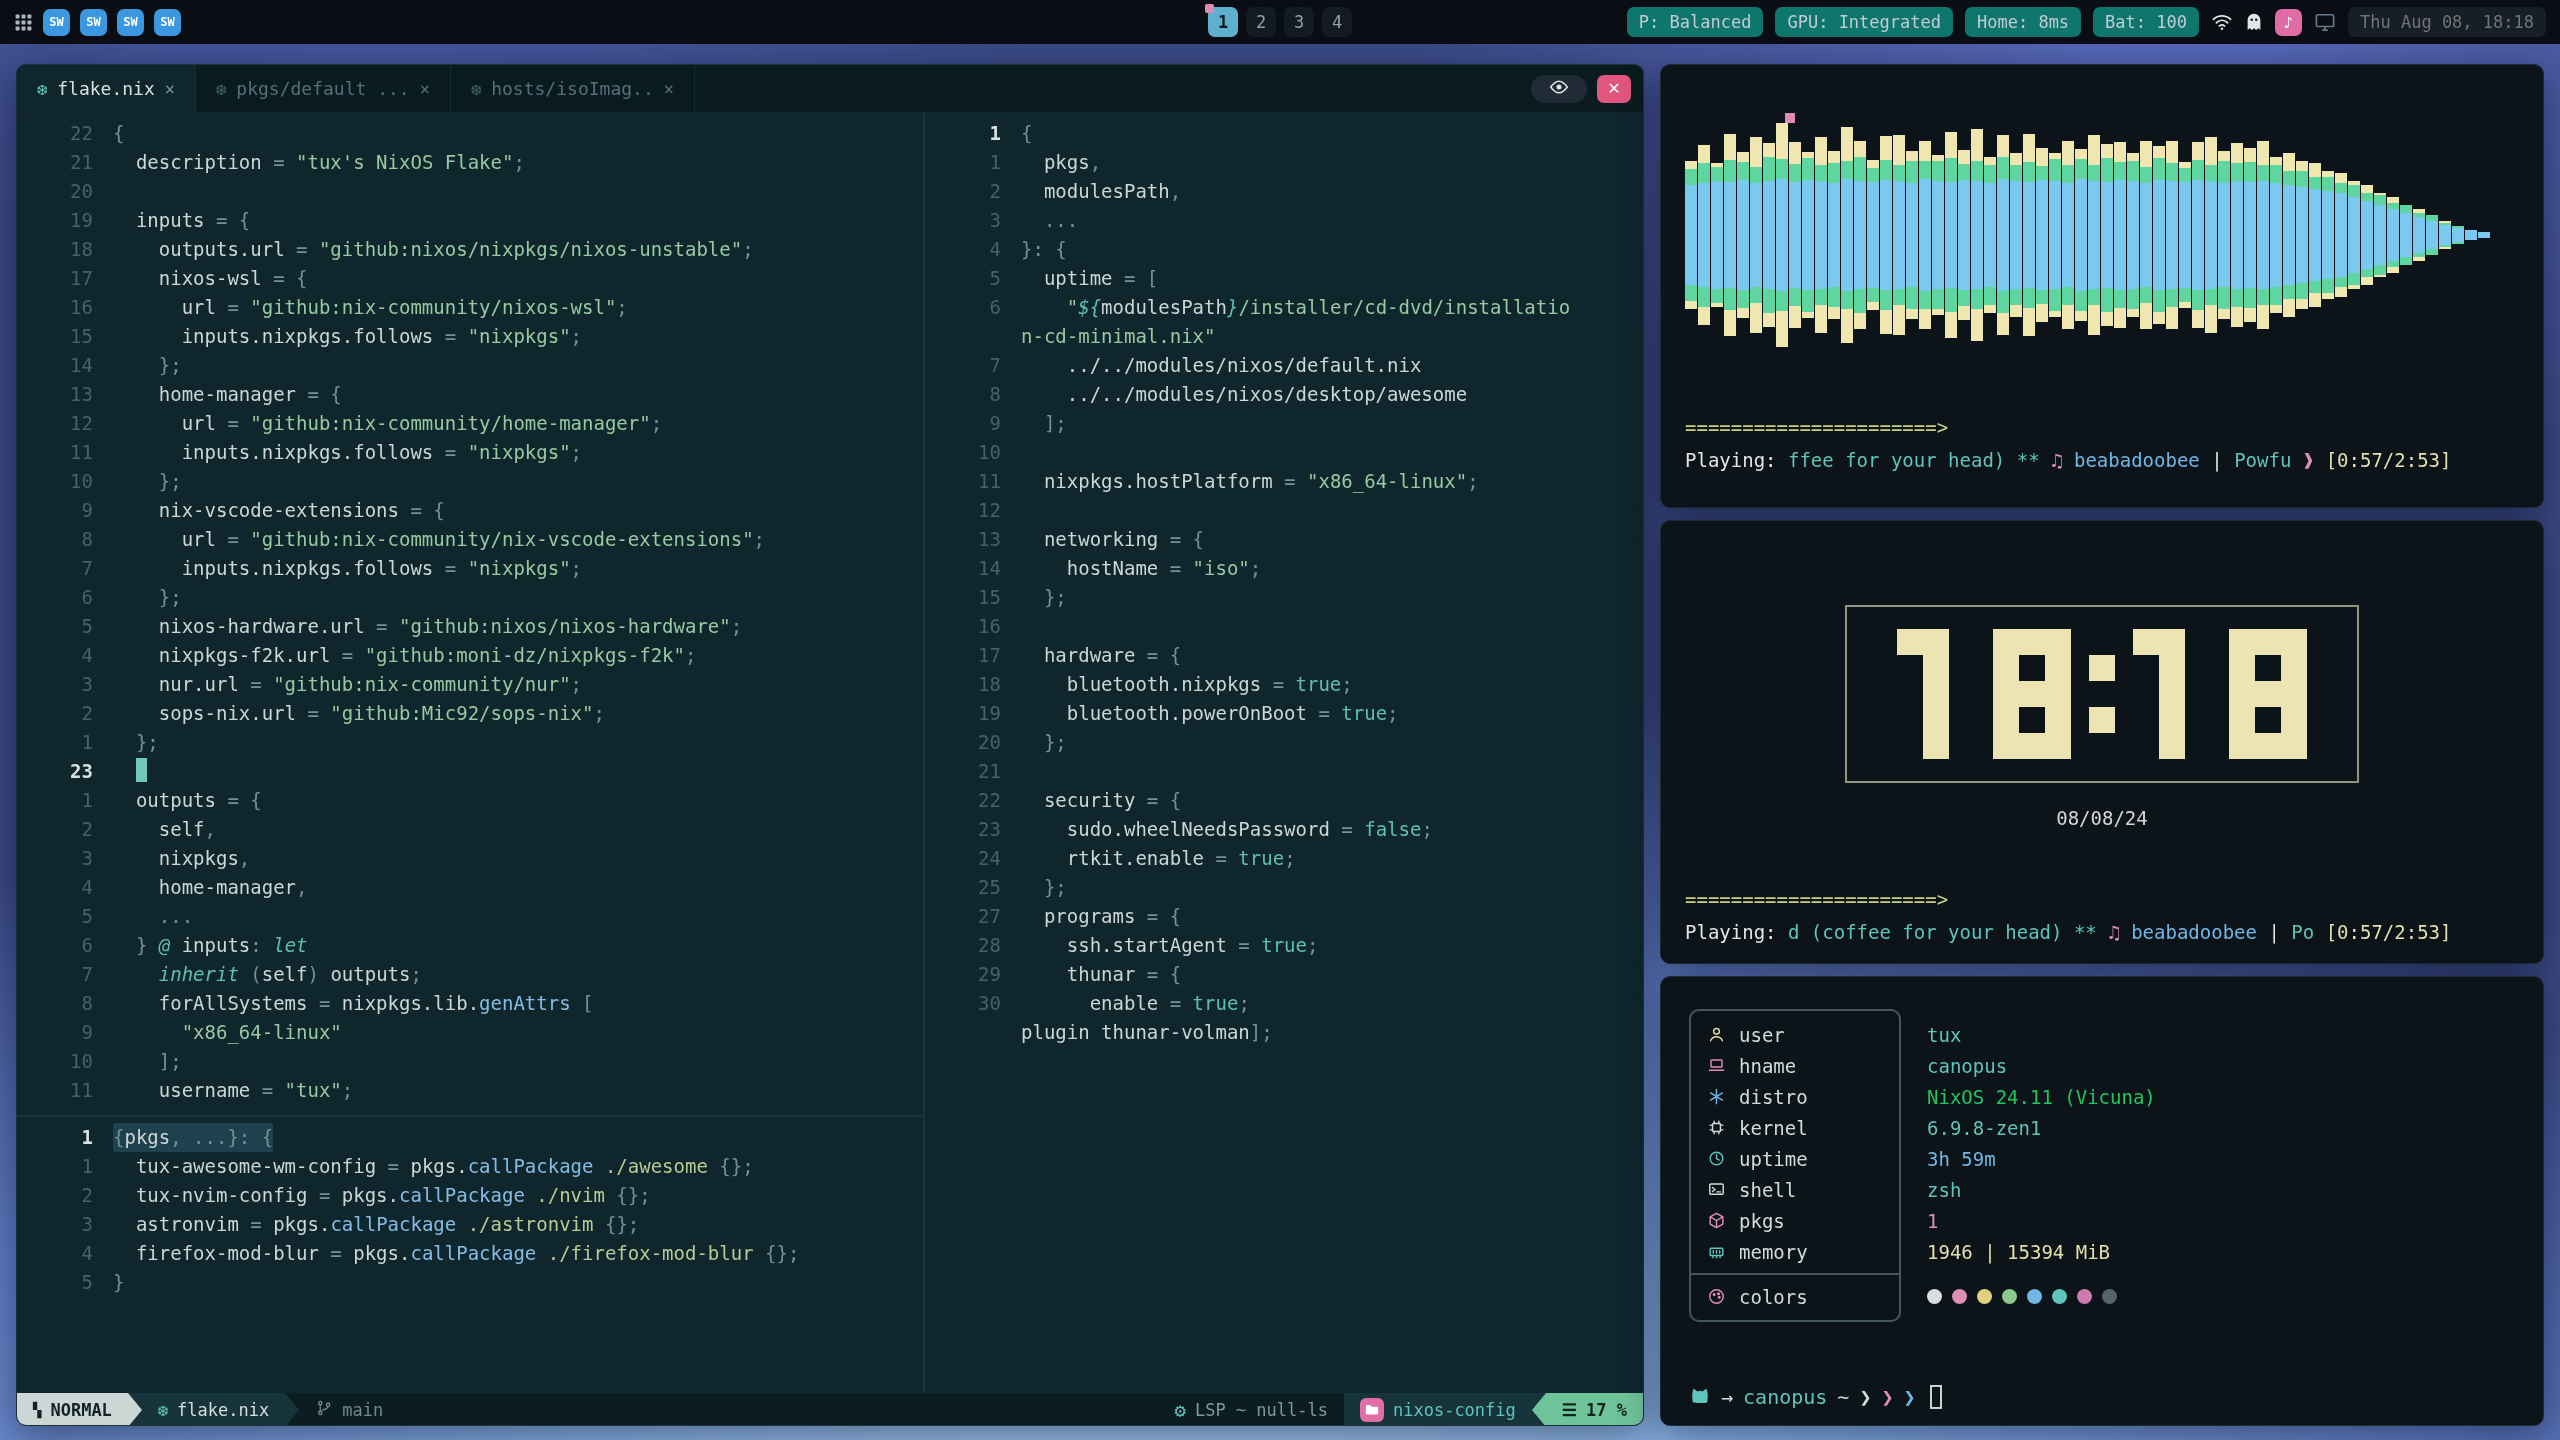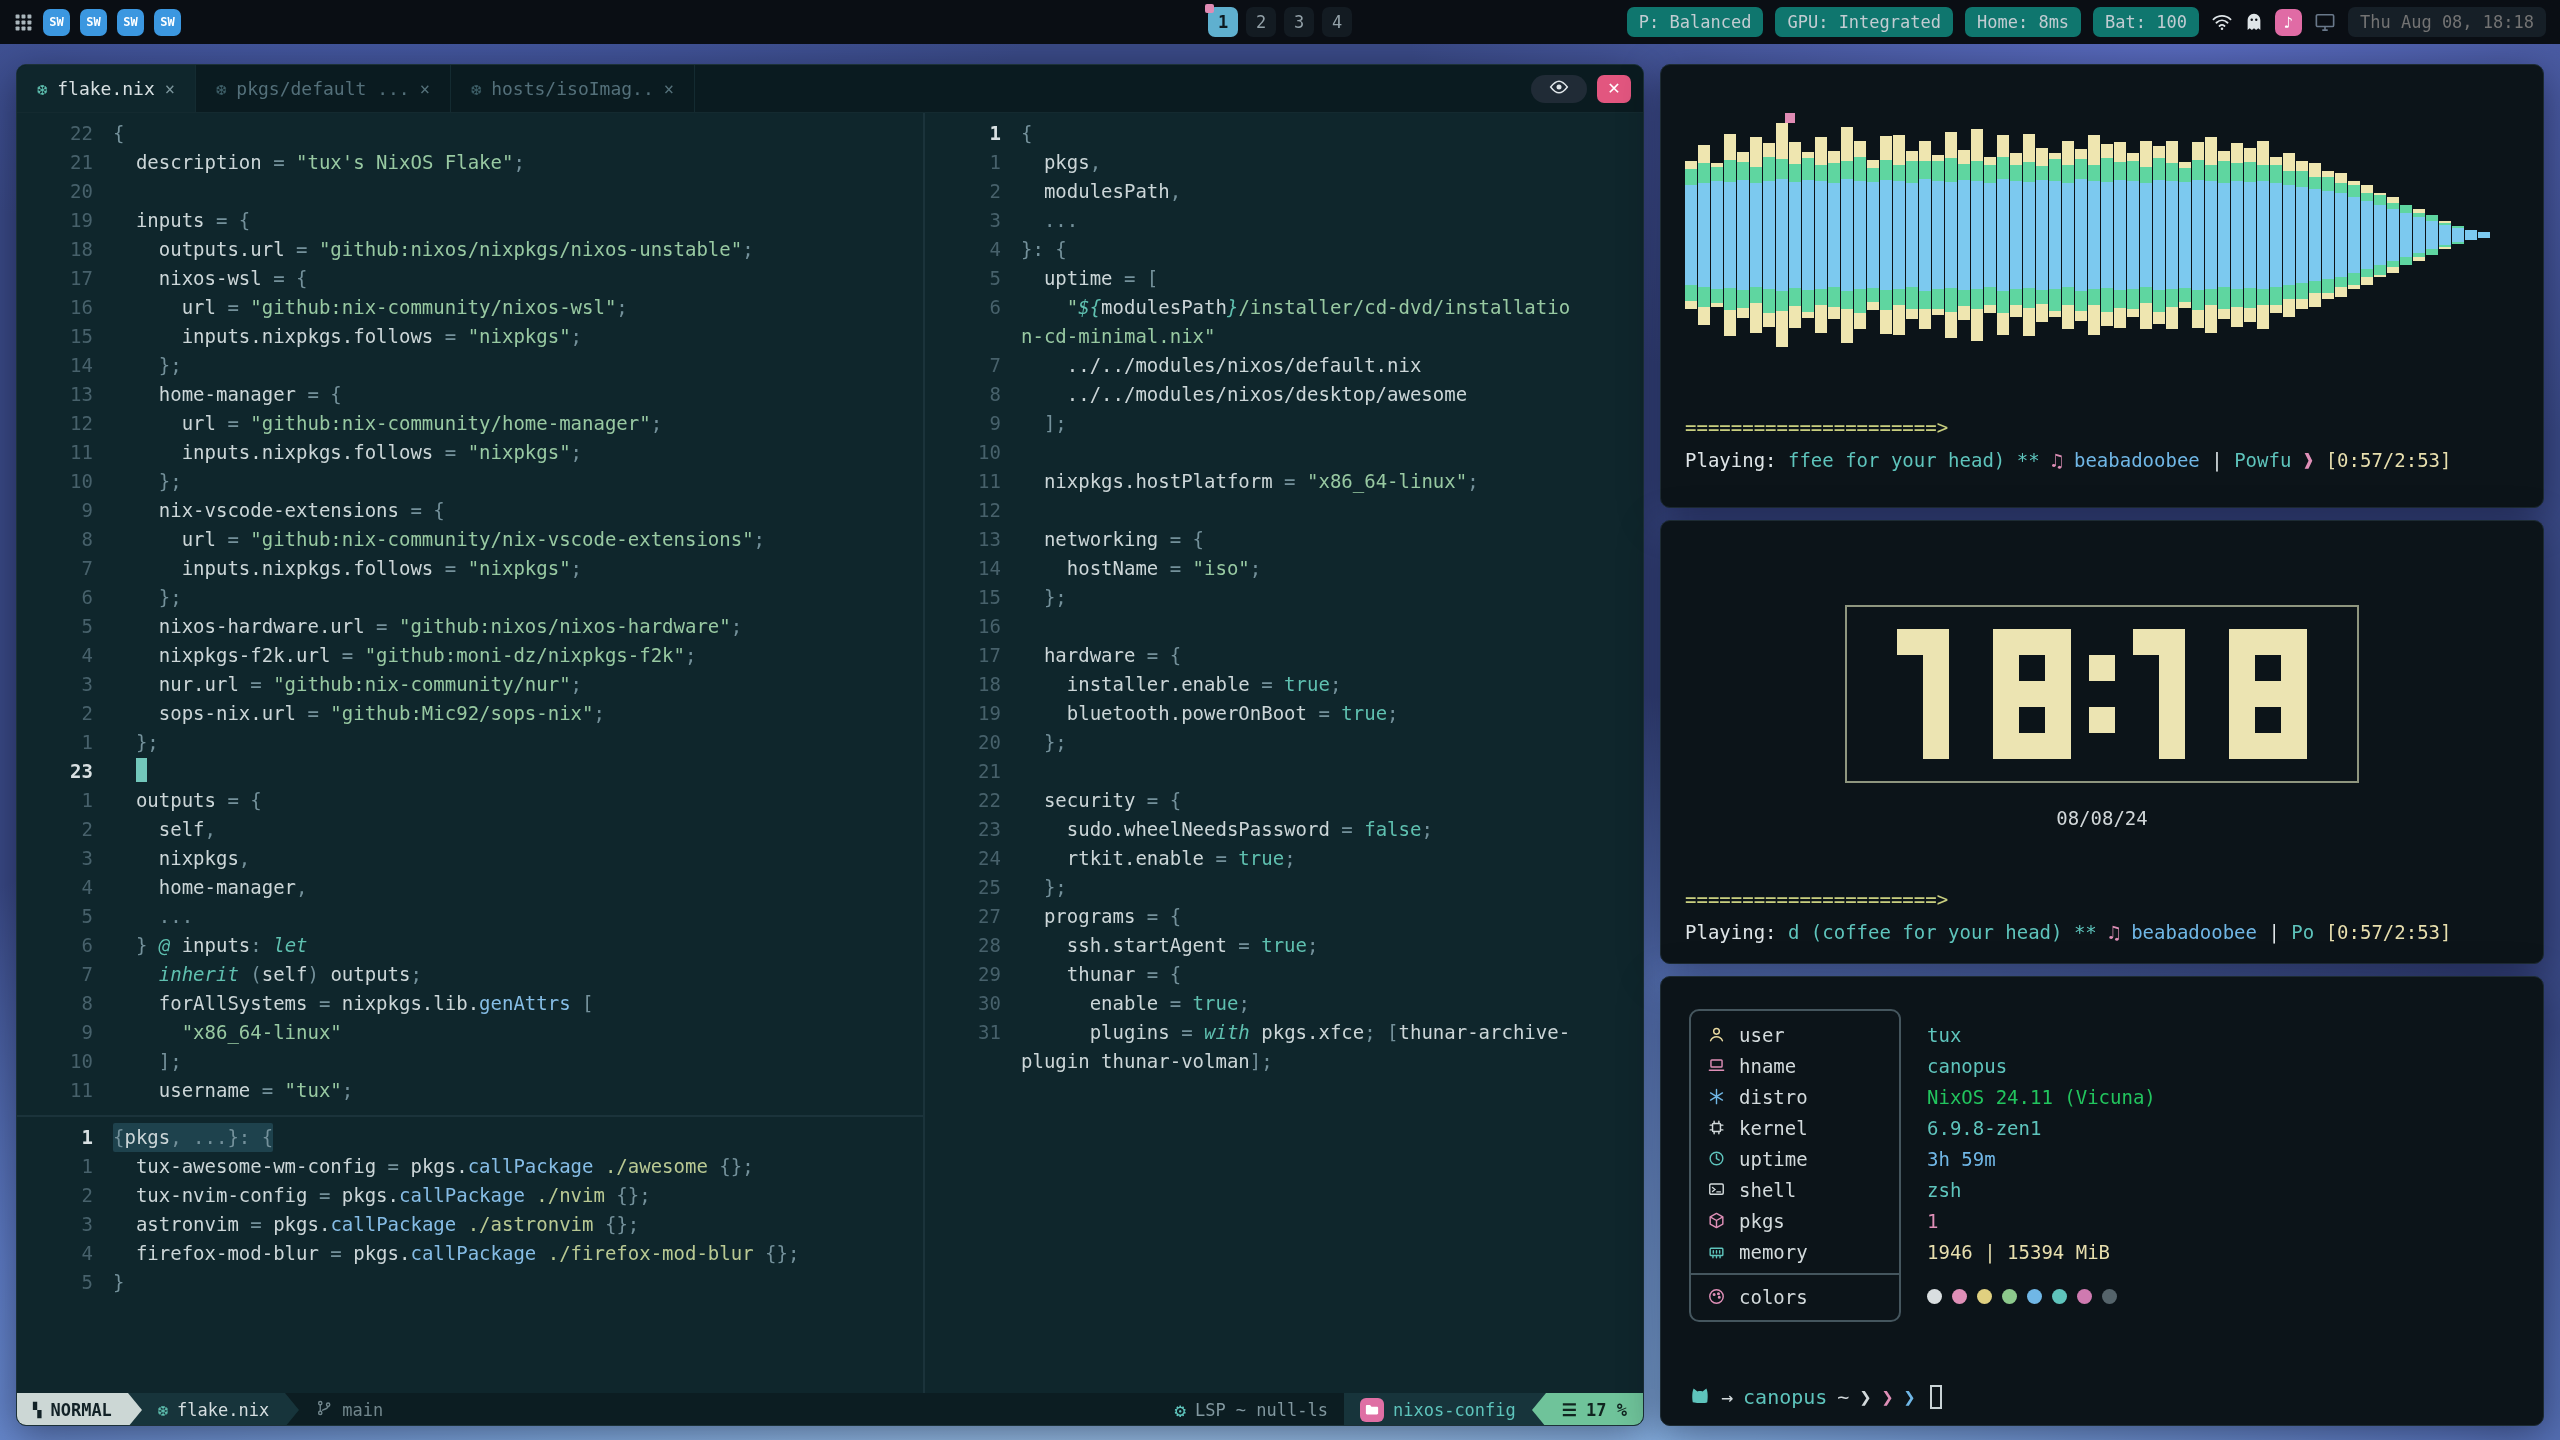--- a/index.html
+++ b/index.html
@@ -478,21 +478,21 @@
         <div class="cl">
           <span class="g">16</span>
           <span class="ct"></span>
         </div>
         <div class="cl">
           <span class="g">17</span>
           <span class="ct"><span class="tok-fg">  hardware</span><span class="tok-pun"> = {</span></span>
         </div>
         <div class="cl">
           <span class="g">18</span>
-          <span class="ct"><span class="tok-fg">    installer.enable</span><span class="tok-pun"> = </span><span class="tok-boo">true</span><span class="tok-pun">;</span></span>
+          <span class="ct"><span class="tok-fg">    bluetooth.nixpkgs</span><span class="tok-pun"> = </span><span class="tok-boo">true</span><span class="tok-pun">;</span></span>
         </div>
         <div class="cl">
           <span class="g">19</span>
           <span class="ct"><span class="tok-fg">    bluetooth.powerOnBoot</span><span class="tok-pun"> = </span><span class="tok-boo">true</span><span class="tok-pun">;</span></span>
         </div>
         <div class="cl">
           <span class="g">20</span>
           <span class="ct"><span class="tok-pun">  };</span></span>
         </div>
         <div class="cl">
@@ -523,24 +523,20 @@
           <span class="g">28</span>
           <span class="ct"><span class="tok-fg">    ssh.startAgent</span><span class="tok-pun"> = </span><span class="tok-boo">true</span><span class="tok-pun">;</span></span>
         </div>
         <div class="cl">
           <span class="g">29</span>
           <span class="ct"><span class="tok-fg">    thunar</span><span class="tok-pun"> = {</span></span>
         </div>
         <div class="cl">
           <span class="g">30</span>
           <span class="ct"><span class="tok-fg">      enable</span><span class="tok-pun"> = </span><span class="tok-boo">true</span><span class="tok-pun">;</span></span>
-        </div>
-        <div class="cl">
-          <span class="g">31</span>
-          <span class="ct"><span class="tok-fg">      plugins</span><span class="tok-pun"> = </span><span class="tok-kw">with</span><span class="tok-fg"> pkgs.xfce</span><span class="tok-pun">; [</span><span class="tok-fg">thunar-archive-</span></span>
         </div>
         <div class="cl">
           <span class="g"></span>
           <span class="ct"><span class="tok-fg">plugin thunar-volman</span><span class="tok-pun">];</span></span>
         </div>
       </div>
   </div>
 
   <footer class="statusline">
     <div class="sl-left">

